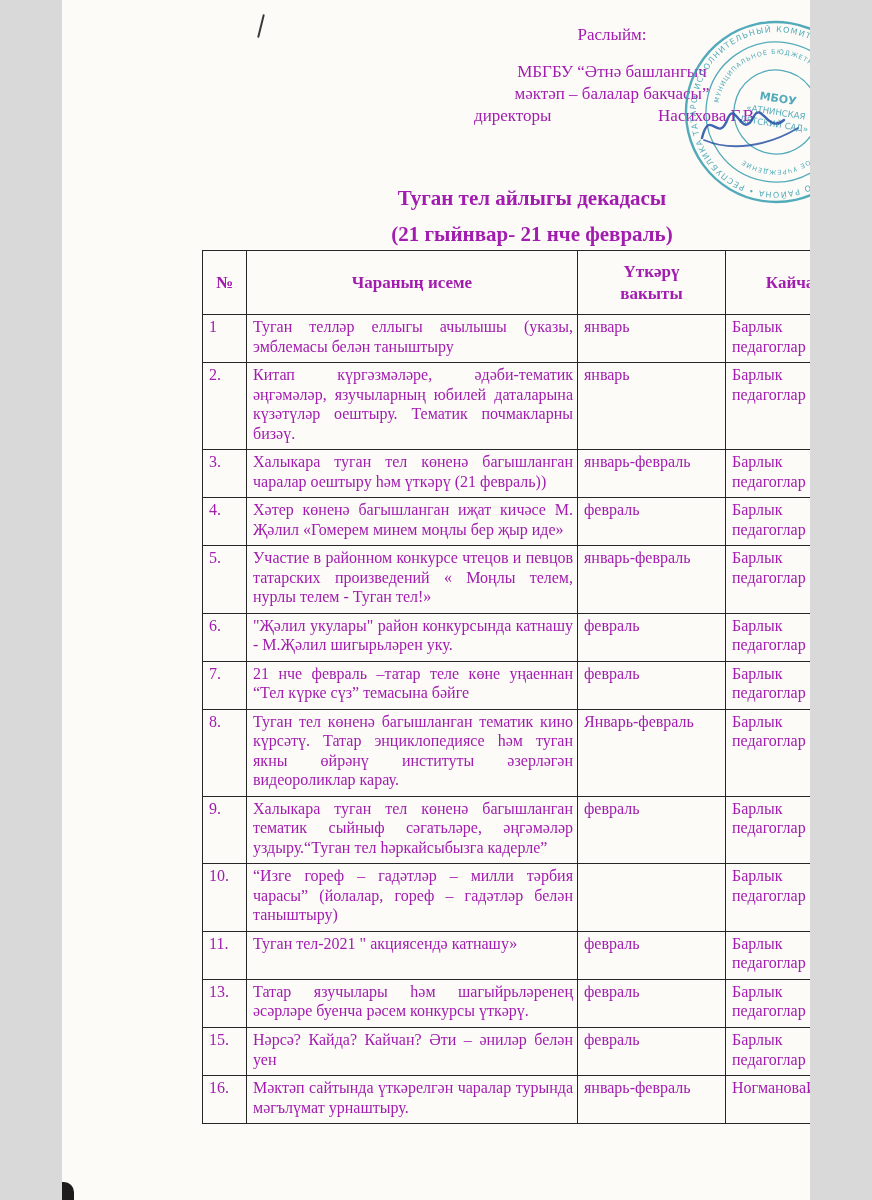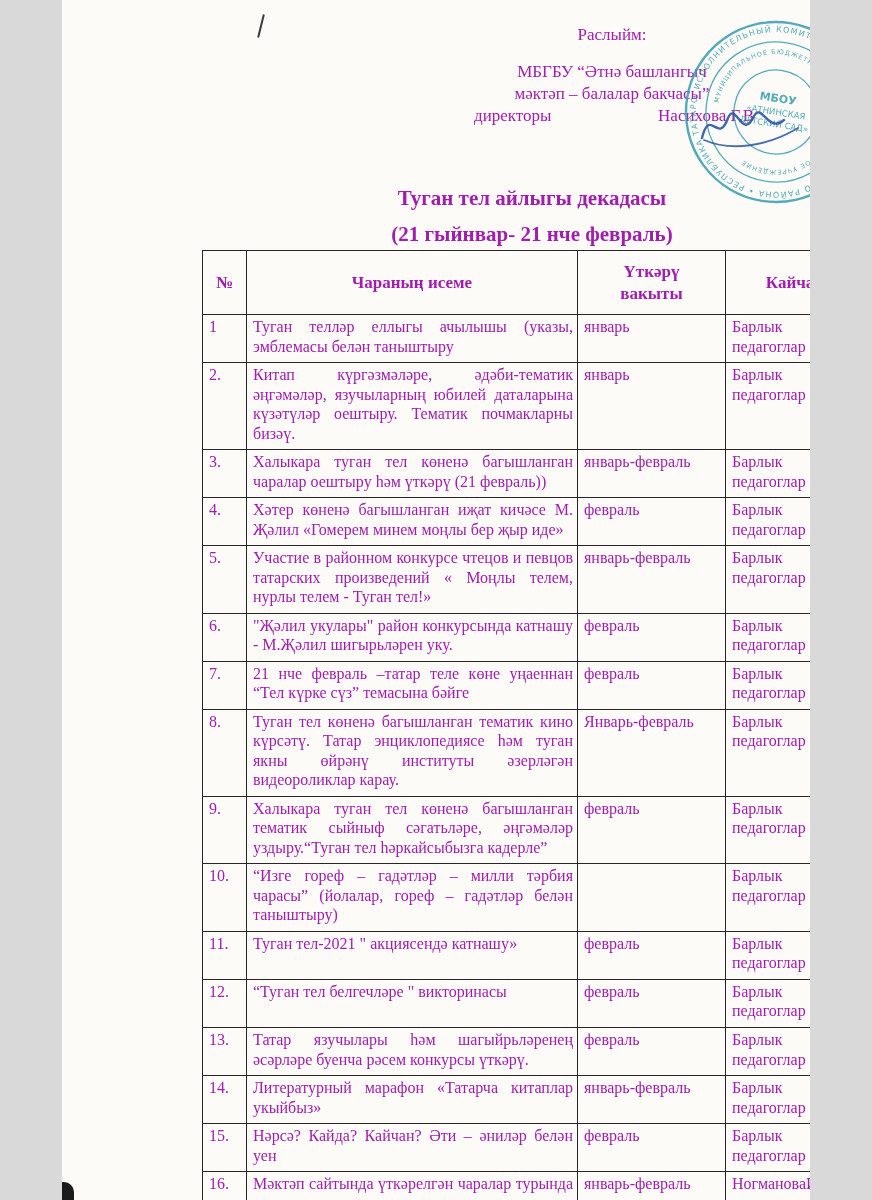--- a/index.html
+++ b/index.html
@@ -179,35 +179,23 @@
             <td class="col-date"></td>
             <td class="col-resp">Барлык педагоглар</td>
           </tr>
           <tr>
             <td class="col-num">11.</td>
             <td class="col-event">Туган тел-2021 " акциясендә катнашу»</td>
             <td class="col-date">февраль</td>
             <td class="col-resp">Барлык педагоглар</td>
           </tr>
           <tr>
-            <td class="col-num">12.</td>
-            <td class="col-event">“Туган тел белгечләре " викторинасы</td>
-            <td class="col-date">февраль</td>
-            <td class="col-resp">Барлык педагоглар</td>
-          </tr>
-          <tr>
             <td class="col-num">13.</td>
             <td class="col-event">Татар язучылары һәм шагыйрьләренең әсәрләре буенча рәсем конкурсы үткәрү.</td>
             <td class="col-date">февраль</td>
-            <td class="col-resp">Барлык педагоглар</td>
-          </tr>
-          <tr>
-            <td class="col-num">14.</td>
-            <td class="col-event">Литературный марафон «Татарча китаплар укыйбыз»</td>
-            <td class="col-date">январь-февраль</td>
             <td class="col-resp">Барлык педагоглар</td>
           </tr>
           <tr>
             <td class="col-num">15.</td>
             <td class="col-event">Нәрсә? Кайда? Кайчан? Әти – әниләр белән уен</td>
             <td class="col-date">февраль</td>
             <td class="col-resp">Барлык педагоглар</td>
           </tr>
           <tr>
             <td class="col-num">16.</td>

